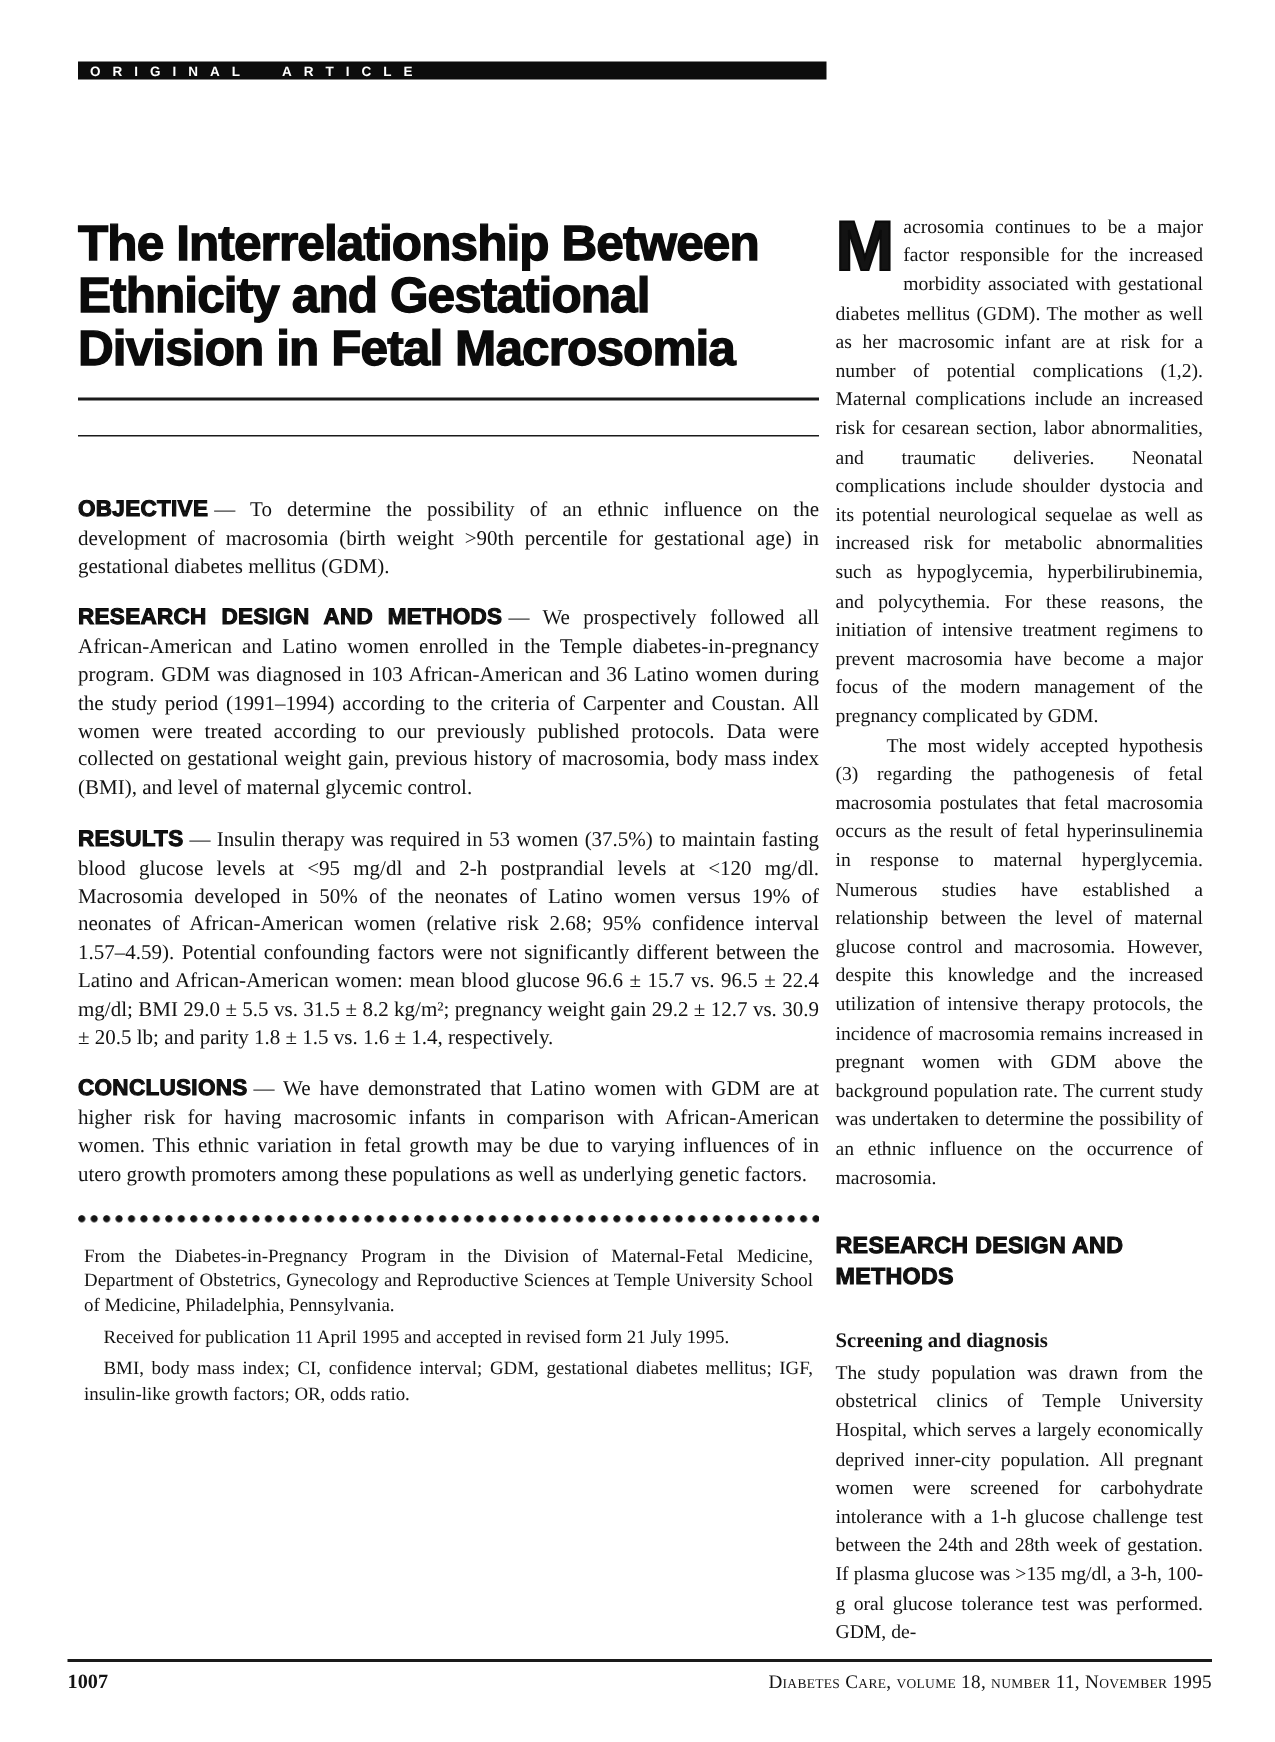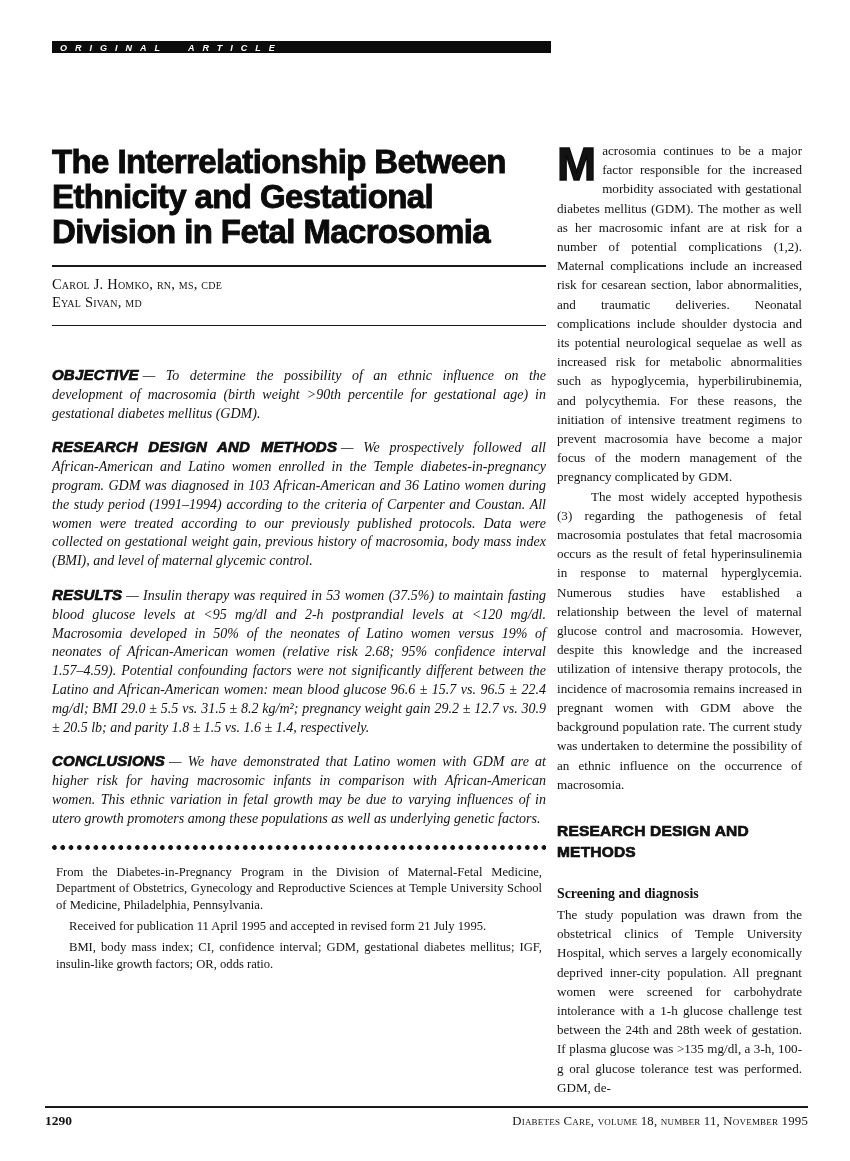--- a/index.html
+++ b/index.html
@@ -25,21 +25,20 @@
   }
   .banner-label {
     color: #ffffff;
     font-family: "Liberation Sans", sans-serif;
     font-weight: bold;
     font-size: 9px;
     letter-spacing: 8px;
     word-spacing: 10px;
     white-space: nowrap;
     transform: translateY(0.5px);
-    font-style: italic;
   }
 
   
   .left-col {
     position: absolute;
     left: 52px; top: 144px;
     width: 494px;
   }
   .article-title {
     font-family: "Liberation Sans", sans-serif;
@@ -65,21 +64,20 @@
     line-height: 17.5px;
     letter-spacing: 0.2px;
   }
 
   .abstract { margin-top: 40px; }
   .abs-section {
     font-size: 14px;
     line-height: 18.8px;
     text-align: justify;
     margin-bottom: 15px;
-    font-style: italic;
   }
   .sec-h {
     font-family: "Liberation Sans", sans-serif;
     font-weight: bold;
     font-size: 15px;
     letter-spacing: 0.2px;
     -webkit-text-stroke: 0.7px #0b0b0b;
   }
   .sec-body { margin-left: 4px; }
 
@@ -159,24 +157,20 @@
 </div>
 
 <div class="left-col">
 
   <h1 class="article-title">The Interrelationship Between Ethnicity and Gestational Division in Fetal Macrosomia</h1>
 
   <hr class="rule-heavy">
 
   <div class="authors">
     <div>
-      <div class="author-name">Carol J. Homko, rn, ms, cde</div>
-      <div class="author-name">Eyal Sivan, md</div>
-    </div>
-    <div>
     </div>
   </div>
 
   <hr class="rule-light">
 
   <div class="abstract">
     <p class="abs-section"><span class="sec-h">OBJECTIVE</span><span class="sec-body">— To determine the possibility of an ethnic influence on the development of macrosomia (birth weight &gt;90th percentile for gestational age) in gestational diabetes mellitus (GDM).</span></p>
 
     <p class="abs-section"><span class="sec-h">RESEARCH DESIGN AND METHODS</span><span class="sec-body">— We prospectively followed all African-American and Latino women enrolled in the Temple diabetes-in-pregnancy program. GDM was diagnosed in 103 African-American and 36 Latino women during the study period (1991–1994) according to the criteria of Carpenter and Coustan. All women were treated according to our previously published protocols. Data were collected on gestational weight gain, previous history of macrosomia, body mass index (BMI), and level of maternal glycemic control.</span></p>
 
@@ -202,15 +196,15 @@
   <p class="body-par indent-deep">The most widely accepted hypothesis (3) regarding the pathogenesis of fetal macrosomia postulates that fetal macrosomia occurs as the result of fetal hyperinsulinemia in response to maternal hyperglycemia. Numerous studies have established a relationship between the level of maternal glucose control and macrosomia. However, despite this knowledge and the increased utilization of intensive therapy protocols, the incidence of macrosomia remains increased in pregnant women with GDM above the background population rate. The current study was undertaken to determine the possibility of an ethnic influence on the occurrence of macrosomia.</p>
 
   <h2 class="rc-section-heading">RESEARCH DESIGN AND METHODS</h2>
 
   <h3 class="rc-subheading">Screening and diagnosis</h3>
   <p class="body-par">The study population was drawn from the obstetrical clinics of Temple University Hospital, which serves a largely economically deprived inner-city population. All pregnant women were screened for carbohydrate intolerance with a 1-h glucose challenge test between the 24th and 28th week of gestation. If plasma glucose was &gt;135 mg/dl, a 3-h, 100-g oral glucose tolerance test was performed. GDM, de-</p>
 
 </div>
 
 <div class="footer">
-  <span class="page-number">1290</span>
+  <span class="page-number">1007</span>
   <span class="journal-line">Diabetes Care, volume 18, number 11, November 1995</span>
 </div>
 
 </body></html>

